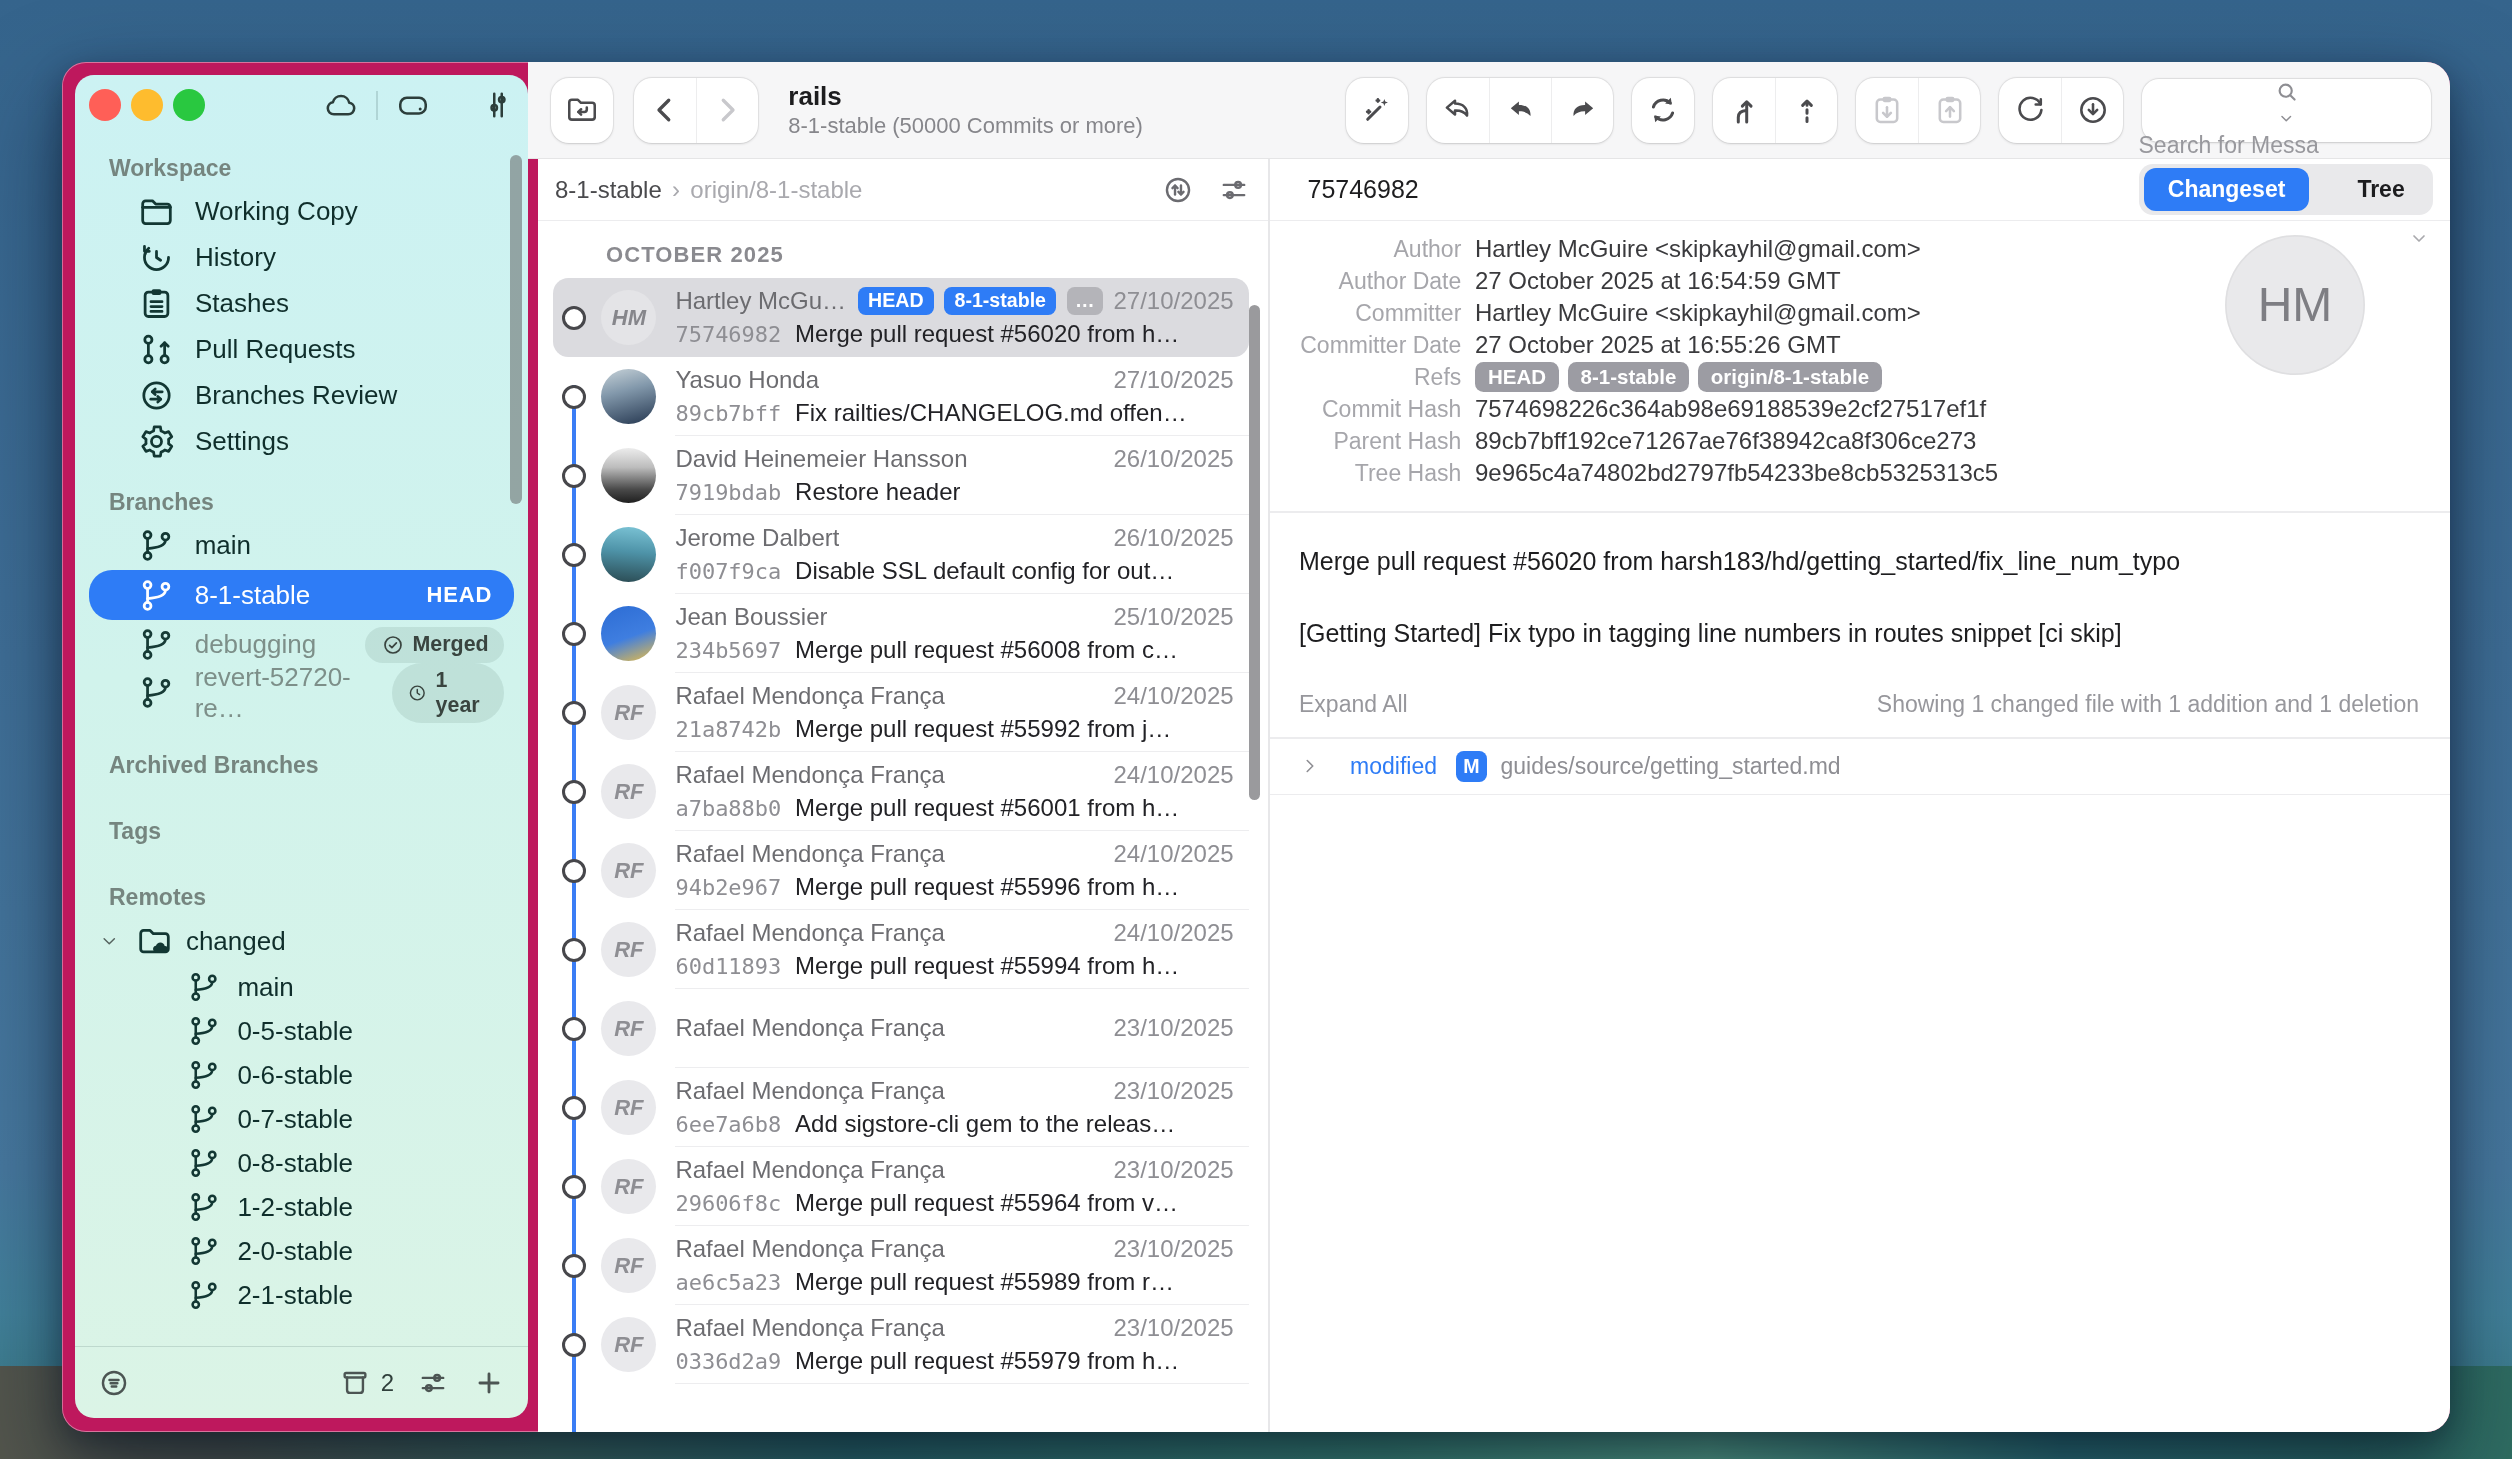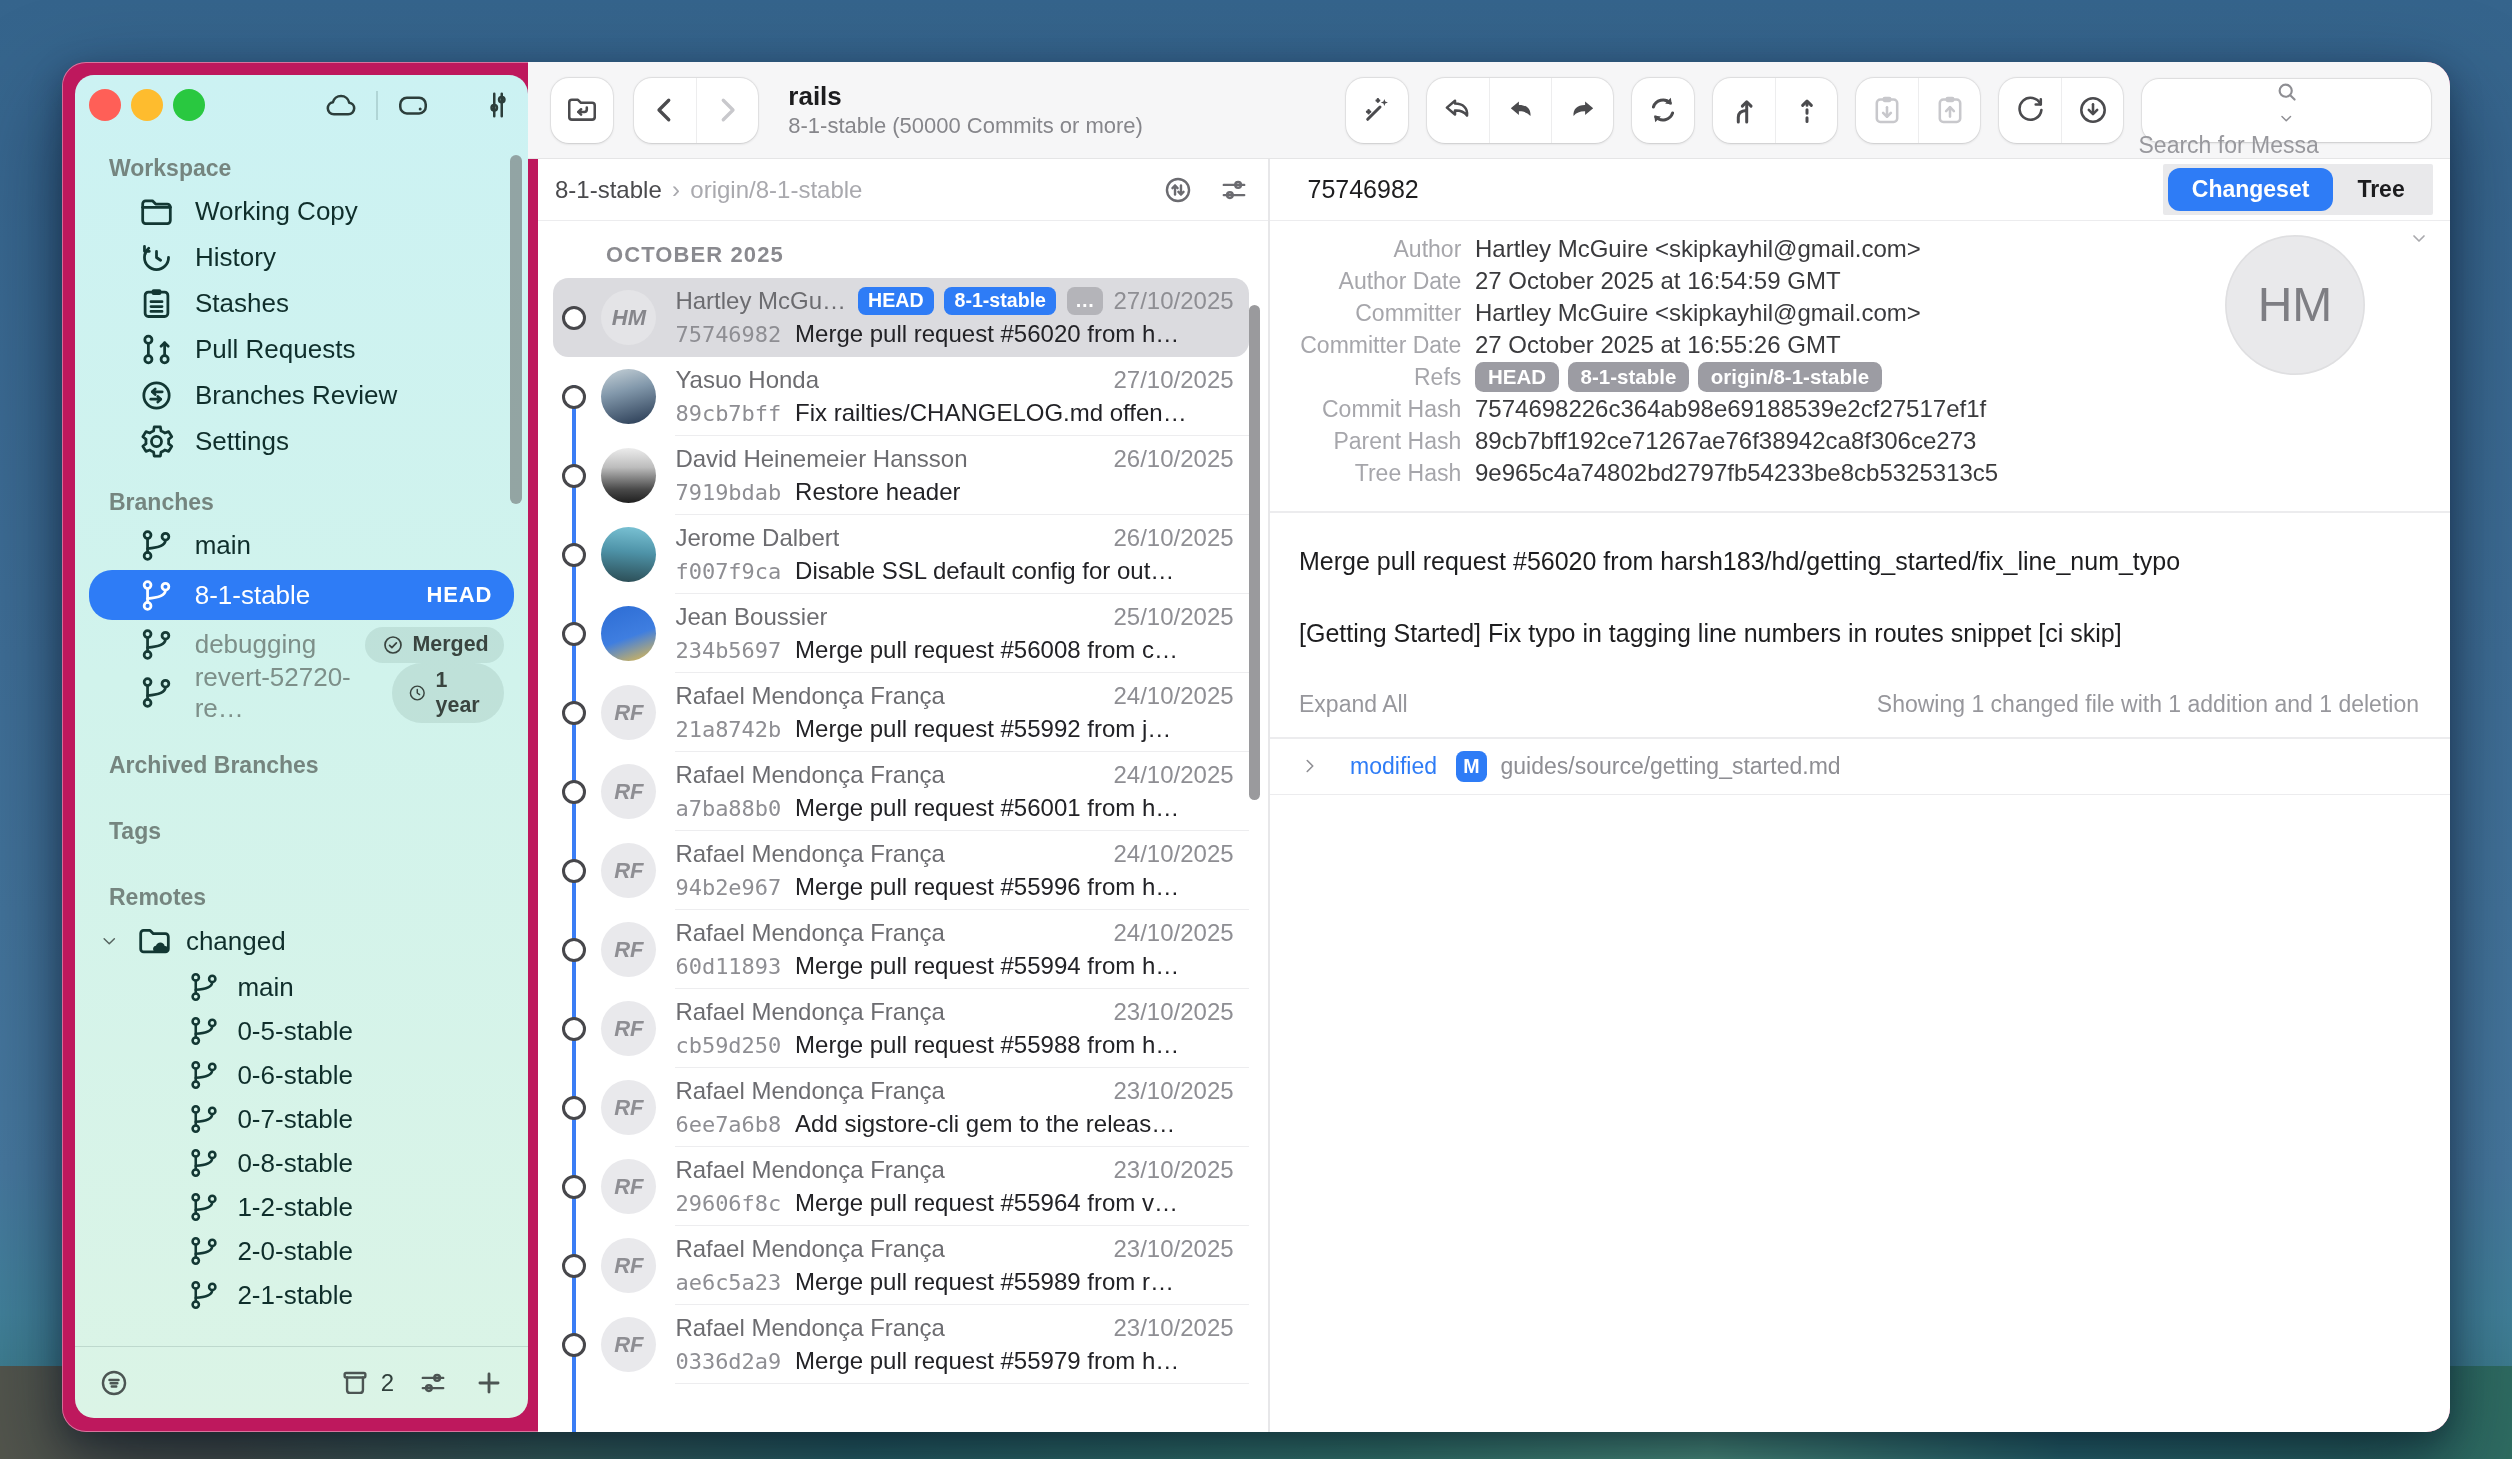--- a/index.html
+++ b/index.html
@@ -147,21 +147,21 @@
   .cdate{ margin-left:auto; font-size:24px; color:#8e8e93; white-space:nowrap; }
   .cl2{ display:flex; align-items:baseline; gap:13.7px; min-width:0; }
   .chash{ font-family:"DejaVu Sans Mono","Liberation Mono",monospace; font-size:22px; color:#8e8e93; white-space:nowrap; }
   .cmsg{ font-size:24px; color:#222226; white-space:nowrap; overflow:hidden; text-overflow:ellipsis; }
   .list-scrollbar{ position:absolute; right:7.7px; top:82px; width:11px; height:495px; border-radius:6px; background:rgba(125,125,130,.78); }
 
   .vdivider{ position:absolute; left:1206px; top:97px; width:1.7px; bottom:0; background:#e7e7e9; }
 
   .detail-panel{ position:absolute; left:1208px; top:97px; right:0; bottom:0; background:#fff; }
   .dtitle{ font-size:25px; color:#1d1d1f; padding-left:20.5px; }
-  .segmented{ margin-left:auto; background:#e9e9eb; border-radius:2px; padding:4.3px; display:flex; }
+  .segmented{ margin-left:auto; background:#e9e9eb; border-radius:14px; padding:4.3px; display:flex;gap:24px; }
   .seg{ font-size:23px; font-weight:600; padding:7.7px 24px; border-radius:12px; color:#1d1d1f; }
   .seg.active{ background:#2e7cf6; color:#fff; }
   .meta{ position:relative; padding:12px 0 6.8px 10.3px; }
   .meta-row{ height:32px; display:flex; align-items:center; }
   .mlabel{ width:181px; text-align:right; font-size:23px; color:#a6a6ab; flex:0 0 181px; }
   .mvalue{ margin-left:13.7px; font-size:24px; color:#3a3a3d; white-space:nowrap; }
   .refbadges{ margin-left:13.7px; display:flex; gap:8.5px; align-items:center; }
   .rbadge{ font-size:20.5px; font-weight:700; color:#fff; border-radius:8.5px; padding:3.4px 13px; }
   .rbadge.blue{ background:#2e7cf6; }
   .rbadge.gray{ background:#9c9ca3; font-weight:600; }
@@ -533,24 +533,20 @@
             <div class="commit-row">
               <span class="gdot"></span>
               <span class="cavatar" style="background: rgb(233, 233, 236);">
                 <i style="color: rgb(142, 142, 147);">RF</i>
               </span>
               <div class="commit-main">
                 <div class="cl1">
                   <span class="cname">Rafael Mendonça França</span>
 
                   <span class="cdate">23/10/2025</span>
-                </div>
-                <div class="cl2">
-                  <span class="chash">cb59d250</span>
-                  <span class="cmsg">Merge pull request #55988 from h…</span>
                 </div>
               </div>
             </div>
 
             <div class="commit-row">
               <span class="gdot"></span>
               <span class="cavatar" style="background: rgb(233, 233, 236);">
                 <i style="color: rgb(142, 142, 147);">RF</i>
               </span>
               <div class="commit-main">

